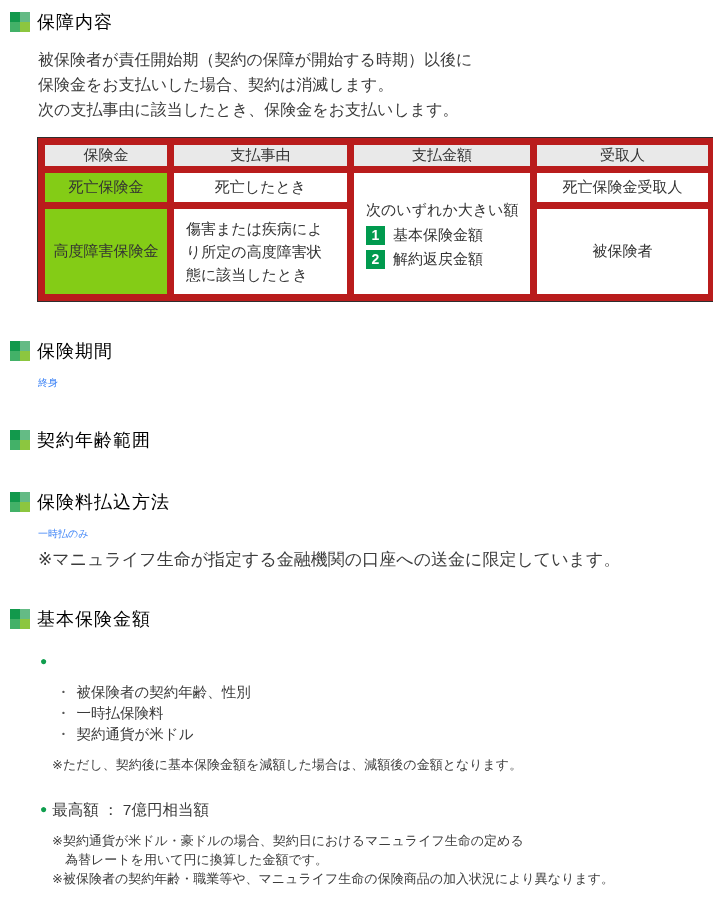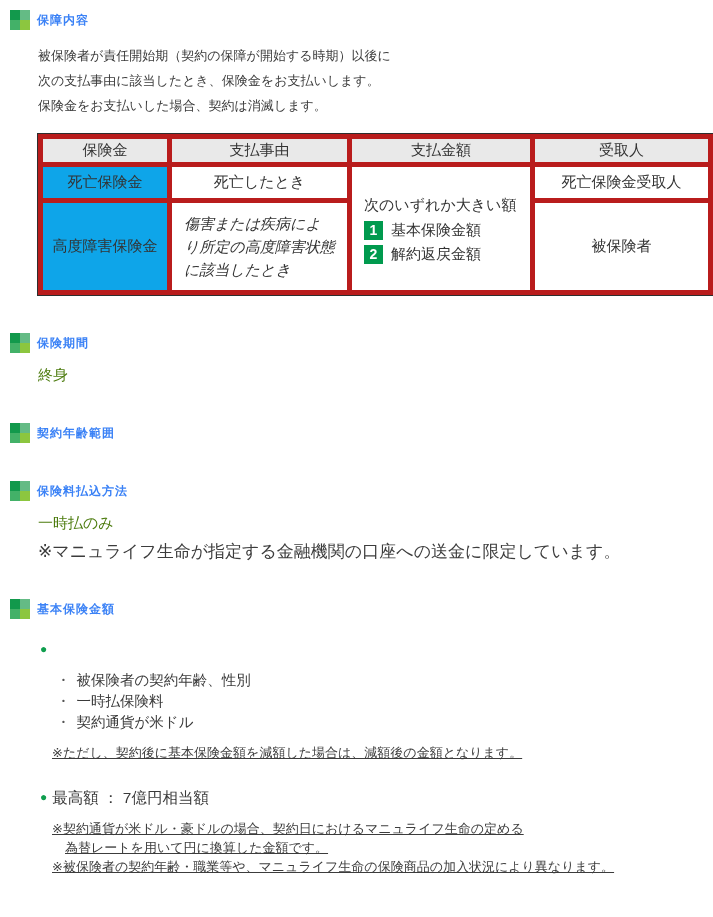--- a/index.html
+++ b/index.html
@@ -13,90 +13,90 @@
 
   
   .section-heading { display:flex; align-items:center; gap:7px; margin-left:10px; }
   .marker {
     width:20px; height:20px; flex:0 0 20px;
     display:grid; grid-template-columns:1fr 1fr; grid-template-rows:1fr 1fr;
   }
   .marker i { display:block; }
   .m-tl { background:#12994c; } .m-tr { background:#64bb85; }
   .m-bl { background:#43b168; } .m-br { background:#8cc63f; }
-  .section-heading h2 { font-size:12px; font-weight:bold; color:#3b82f6; letter-spacing:1px; }
+  .section-heading h2 { font-size:18px; font-weight:normal; color:#000000; letter-spacing:1px; }
 
   .body-indent { margin-left:38px; }
 
   
-  .intro { margin-top:13px; font-size:13px; line-height:25px; color:#3a3a3a; }
+  .intro { margin-top:13px; font-size:16px; line-height:25px; color:#3a3a3a; }
   .intro .line { display:block; }
 
   
   table.benefit {
     border-collapse:collapse; table-layout:fixed;
     width:670px; margin:16px 0 0 38px;
     font-size:15px; color:#333;
   }
-  table.benefit th, table.benefit td { border:5px solid #b91c1c; }
+  table.benefit th, table.benefit td { border:7px solid #b91c1c; }
   table.benefit { border:1px solid #2e2e2e; outline:1px solid #2e2e2e; }
   table.benefit thead th {
     background:#e9e9e9; font-weight:normal; height:28px;
     text-align:center; vertical-align:middle;
   }
-  td.cat  { background:#0ea5e9; text-align:center; vertical-align:middle; }
+  td.cat  { background:#84cc16; text-align:center; vertical-align:middle; }
   td.center { text-align:center; vertical-align:middle; }
   tr.row-death td { height:36px; }
   tr.row-disability td { height:92px; }
-  td.cause-multi { vertical-align:middle; padding:1px 12px; line-height:23px; text-align:left;font-style:italic; }
+  td.cause-multi { vertical-align:middle; padding:1px 12px; line-height:23px; text-align:left; }
   td.amount { vertical-align:middle; padding:8px 10px 8px 12px; }
   td.amount .amt-intro { line-height:22px; margin-bottom:4px; }
   .amt-opt { display:flex; align-items:center; gap:8px; margin-top:5px; }
   .badge {
     width:19px; height:19px; flex:0 0 19px;
     background:#009a4e; color:#ffffff;
     font-size:14px; font-weight:bold; line-height:19px; text-align:center;
     display:inline-block;
   }
 
   
   .gap-lg { margin-top:38px; }
-  .section-value { margin:13px 0 0 38px; font-size:15px; color:#4d7c0f; }
+  .section-value { margin:13px 0 0 38px; font-size:10px; color:#3b82f6; }
   .fine-note { margin:9px 0 0 38px; font-size:17px; color:#3c3c3c; line-height:19px; }
 
   
   .bullet-line { display:flex; align-items:flex-start; gap:5px; margin:22px 0 0 40px; font-size:15px; color:#3a3a3a; }
   .bullet-line .dot { color:#0f9e4e; font-size:12px; line-height:19px; }
   .bullet-line.first { margin-top:21px; }
   .sub-list { margin:11px 0 0 56px; font-size:14.5px; line-height:21px; color:#3a3a3a; }
   .sub-item { display:flex; gap:6px; }
   .sub-item .tick { color:#555; }
-  .note-block { margin:10px 0 0 52px; font-size:13px; color:#3c3c3c; line-height:19px;text-decoration:underline; }
+  .note-block { margin:10px 0 0 52px; font-size:13px; color:#3c3c3c; line-height:19px; }
   .note-indent { margin-left:13px; }
   .bullet-line.big { font-size:15.5px; }
 </style>
 </head>
 <body>
 
 <div class="page">
 
   <div class="section-heading">
     <span class="marker">
         <i class="m-tl"></i>
         <i class="m-tr"></i>
         <i class="m-bl"></i>
         <i class="m-br"></i>
       </span>
     <h2>保障内容</h2>
   </div>
 
   <p class="intro body-indent">
     <span class="line">被保険者が責任開始期（契約の保障が開始する時期）以後に</span>
+    <span class="line">保険金をお支払いした場合、契約は消滅します。</span>
     <span class="line">次の支払事由に該当したとき、保険金をお支払いします。</span>
-    <span class="line">保険金をお支払いした場合、契約は消滅します。</span>
   </p>
 
   <table class="benefit">
     <colgroup>
       <col style="width:129px">
         <col style="width:180px">
         <col style="width:183px">
         <col style="width:178px">
     </colgroup>
     <thead>

